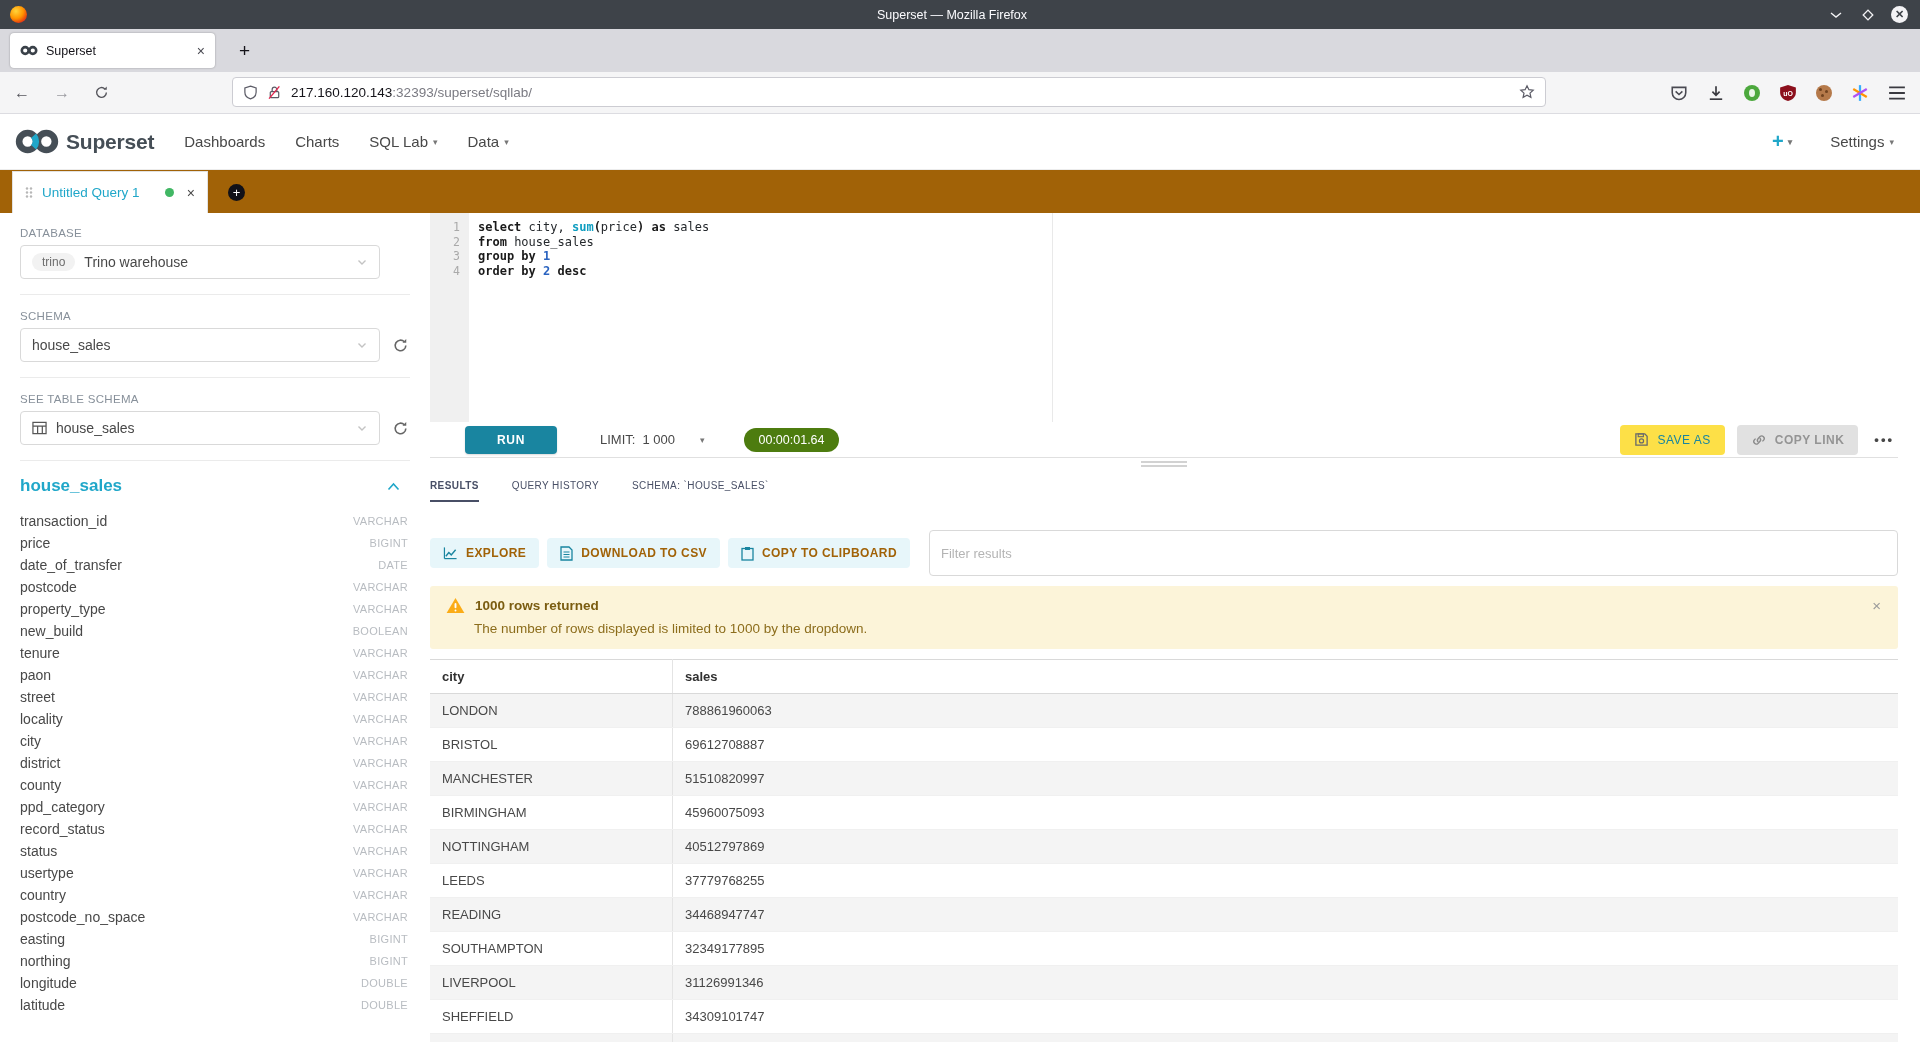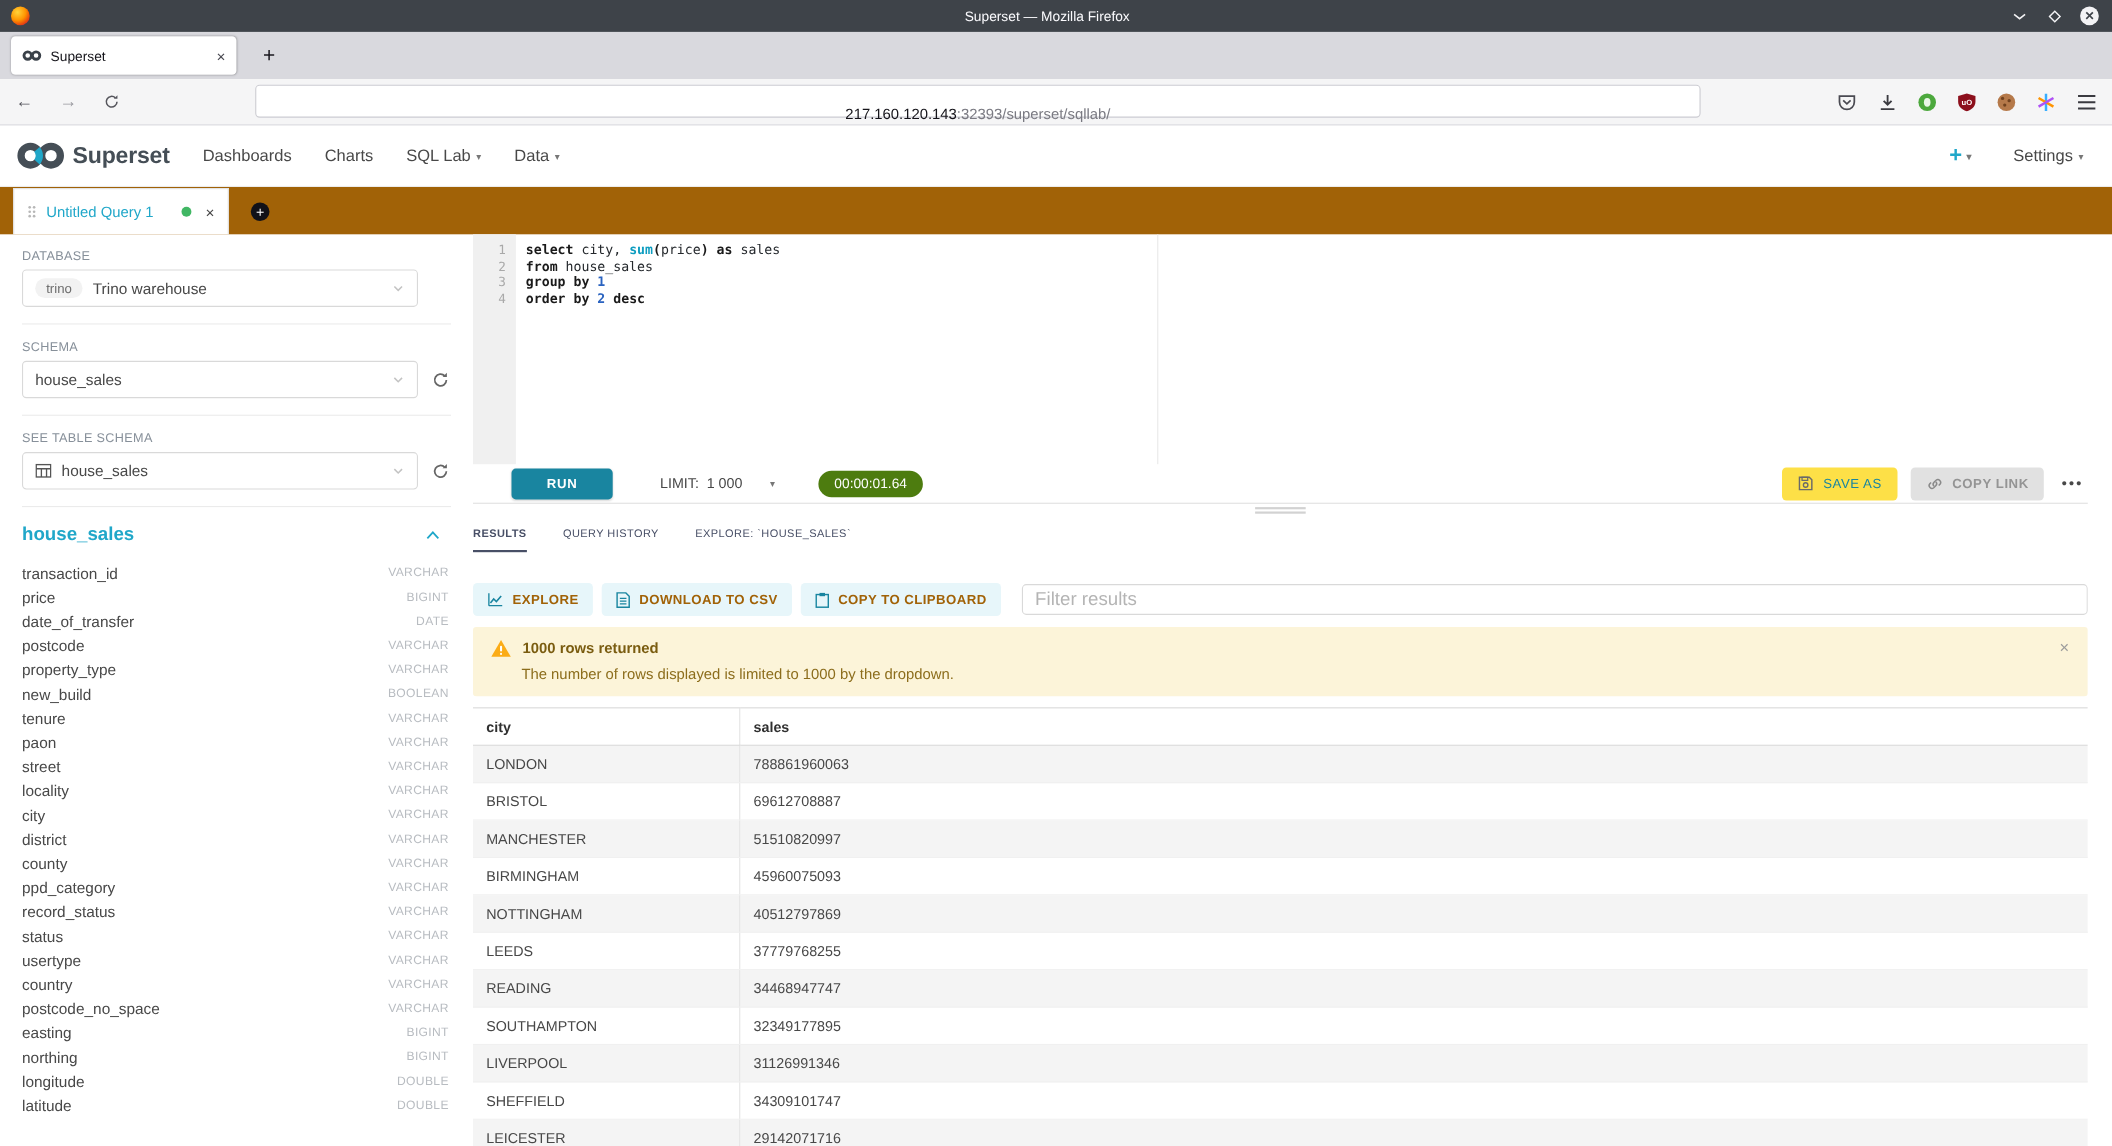--- a/index.html
+++ b/index.html
@@ -12,21 +12,21 @@
   .win-controls{margin-left:auto;display:flex;align-items:center;gap:14px;padding-right:12px;z-index:2;}
   .win-btn{width:18px;height:18px;display:flex;align-items:center;justify-content:center;cursor:default;}
   .close-circle{width:17px;height:17px;border-radius:50%;background:#f3f3f5;display:flex;align-items:center;justify-content:center;color:#3e4349;font-size:11px;font-weight:bold;}
   .tabstrip{height:43px;background:#d9d9de;display:flex;align-items:center;}
   .ff-tab{margin-left:10px;width:205px;height:35px;background:#fff;border-radius:4px;box-shadow:0 0 2px rgba(0,0,0,.35);display:flex;align-items:center;padding:0 10px;box-sizing:border-box;gap:8px;}
   .ff-tab-label{flex:1;font-size:12.5px;color:#15141a;white-space:nowrap;overflow:hidden;}
   .ff-tab-close{color:#4a4a52;font-size:14px;}
   .new-tab-btn{margin-left:24px;font-size:19px;color:#15141a;font-weight:300;}
   .urlrow{height:41px;background:#f5f5f6;border-bottom:1px solid #dcdce1;display:flex;align-items:center;position:relative;}
   .nav-btns{display:flex;align-items:center;gap:24px;margin-left:14px;color:#55555c;font-size:16px;}
-  .url-box{position:absolute;left:232px;top:5px;width:1314px;height:30px;background:#fff;border:1px solid #ccccd2;border-radius:4px;display:flex;align-items:center;padding:0 10px;box-sizing:border-box;gap:9px;flex-direction:column;}
+  .url-box{position:absolute;left:232px;top:5px;width:1314px;height:30px;background:#fff;border:1px solid #ccccd2;border-radius:4px;display:flex;align-items:center;padding:0 10px;box-sizing:border-box;gap:9px;}
   .url-text{font-size:13.5px;color:#15141a;flex:1;white-space:nowrap;}
   .url-text .dim{color:#7a7a82;}
   .tool-icons{position:absolute;right:14px;top:0;height:41px;display:flex;align-items:center;gap:19px;}
   .ticon{width:18px;height:18px;display:flex;align-items:center;justify-content:center;}
   .green-ball{width:16px;height:16px;border-radius:50%;background:#4ca83d;display:flex;align-items:center;justify-content:center;}
   .green-ball i{width:6px;height:8px;border-radius:50%;background:#eaf6e8;display:block;}
   .cookie-ball{width:16px;height:16px;border-radius:50%;background:#b5794a;position:relative;}
   .cookie-ball i{position:absolute;width:3px;height:3px;border-radius:50%;background:#71421f;}
   
   .s-nav{height:55px;background:#fff;border-bottom:1px solid #ececec;display:flex;align-items:center;}
@@ -81,21 +81,21 @@
   .btn-save{height:30px;background:#fde047;border-radius:4px;display:flex;align-items:center;gap:8px;padding:0 14px;font-size:12px;font-weight:normal;letter-spacing:.5px;color:#1985a0;text-align:right;}
   .btn-copylink{height:30px;background:#e1e1e1;border-radius:4px;display:flex;align-items:center;gap:8px;padding:0 14px;font-size:12px;font-weight:bold;letter-spacing:.5px;color:#949494;}
   .more-dots{font-size:13px;color:#484848;letter-spacing:2px;font-weight:bold;padding:0 4px;}
   .south{flex:1;border-top:1px solid #e0e0e0;position:relative;overflow:hidden;}
   .drag-handle{position:absolute;top:3px;left:50%;margin-left:-23px;width:46px;height:6px;border-top:2px solid #d2d2d2;border-bottom:2px solid #d2d2d2;box-sizing:border-box;}
   .res-tabs{display:flex;gap:33px;margin-top:22px;}
   .res-tab{font-size:10px;font-weight:500;color:#484f66;letter-spacing:.4px;padding-bottom:9px;}
   .res-tab.active{border-bottom:2px solid #484f66;font-weight:600;}
   .act-row{display:flex;align-items:center;margin-top:28px;}
   .blue-btn{height:30px;background:#e7f6fa;border-radius:4px;display:flex;align-items:center;gap:8px;padding:0 13px;font-size:12px;font-weight:bold;letter-spacing:.4px;color:#a16207;margin-right:8px;}
-  .filter-input{flex:1;height:28px;margin-left:11px;border:1px solid #d9d9d9;border-radius:4px;padding:0 11px;font-size:17px;color:#484848;font-family:"Liberation Sans",sans-serif;box-sizing:border-box;}
+  .filter-input{flex:1;height:46px;margin-left:11px;border:1px solid #d9d9d9;border-radius:4px;padding:0 11px;font-size:13px;color:#484848;font-family:"Liberation Sans",sans-serif;box-sizing:border-box;}
   .filter-input::placeholder{color:#b4b4b4;}
   .alert{margin-top:10px;background:#fcf4d9;border-radius:3px;padding:11px 16px;position:relative;box-sizing:border-box;}
   .alert-title{display:flex;align-items:center;gap:10px;font-size:13.5px;font-weight:bold;color:#7a5c10;}
   .alert-msg{margin:7px 0 2px 28px;font-size:13.5px;color:#8c6d1c;}
   .alert-close{position:absolute;right:17px;top:11px;color:#9b9b9b;font-size:15px;}
   .res-table{width:100%;border-collapse:collapse;margin-top:10px;}
   .res-table th{border-top:1px solid #d9d9d9;border-bottom:1px solid #d9d9d9;padding:9px 12px;font-size:13px;color:#303030;text-align:left;font-weight:bold;background:#fff;}
   .res-table td{padding:9px 12px;font-size:13px;color:#484848;border-bottom:1px solid #f0f0f0;}
   .res-table th:first-child,.res-table td:first-child{width:218px;border-right:1px solid #e4e4e4;}
   .res-table tbody tr:nth-child(odd) td{background:#f4f4f4;}
@@ -469,21 +469,21 @@
         </div>
         <div class="more-dots">•••</div>
       </div>
     </div>
 
     <div class="south">
       <div class="drag-handle"></div>
       <div class="res-tabs">
         <span class="res-tab active">RESULTS</span>
         <span class="res-tab">QUERY HISTORY</span>
-        <span class="res-tab">EXPLORE: `HOUSE_SALES`</span>
+        <span class="res-tab">SCHEMA: `HOUSE_SALES`</span>
       </div>
       <div class="act-row">
         <div class="blue-btn">
           <svg width="15" height="14" viewBox="0 0 16 15">
               <path d="M1.5 13.5V1.5" stroke="#1985a0" stroke-width="1.3" fill="none"></path>
               <path d="M1.5 13.5h13" stroke="#1985a0" stroke-width="1.3" fill="none"></path>
               <path d="M3 11l3.2-4 2.6 2.5 4.7-5.5" fill="none" stroke="#1985a0" stroke-width="1.5"></path>
             </svg>
           <span>EXPLORE</span>
         </div>

